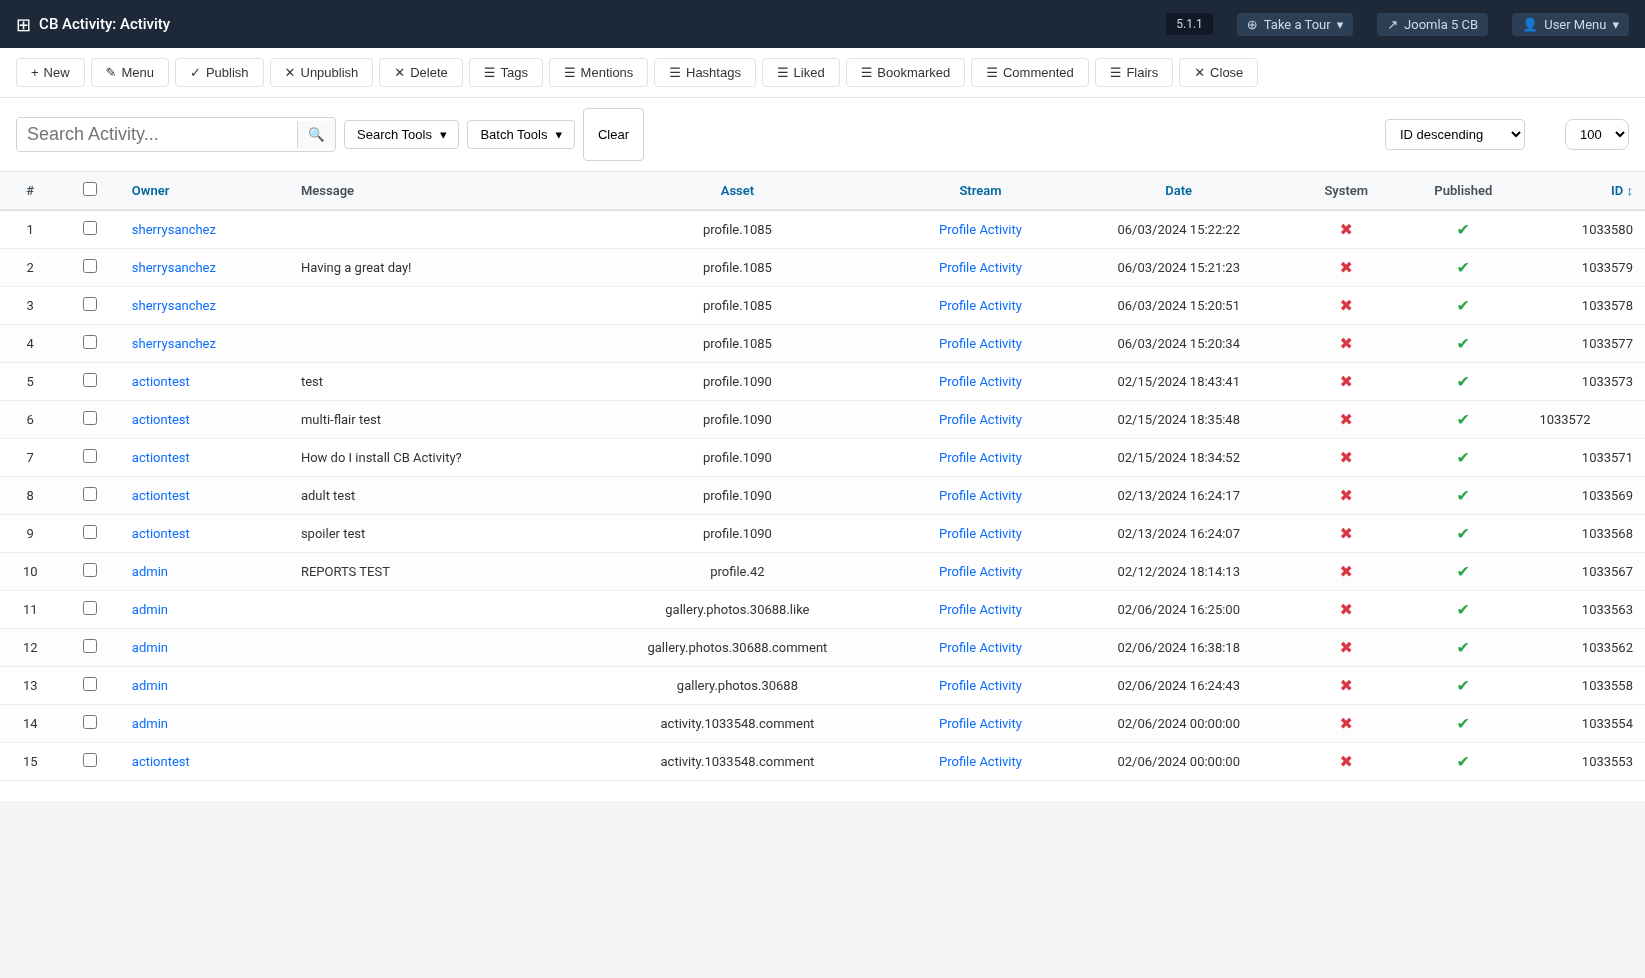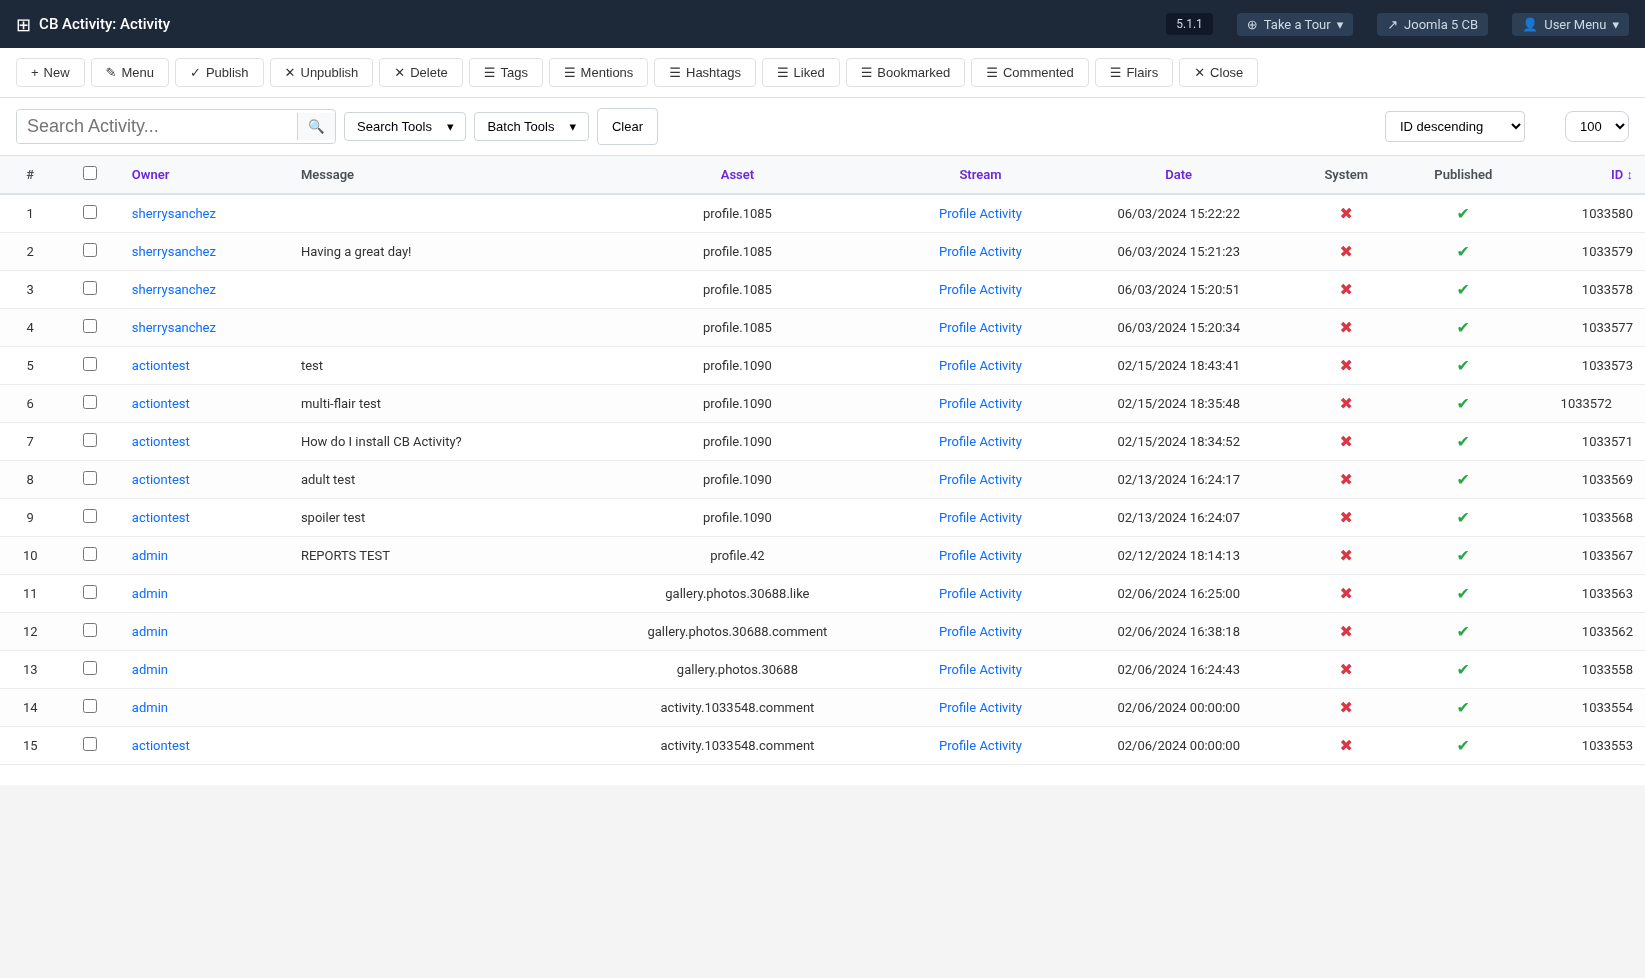--- a/index.html
+++ b/index.html
@@ -92,30 +92,30 @@
       background: #f8f9fa;
       border: none;
       border-left: 1px solid #ced4da;
       padding: 6px 10px;
       cursor: pointer;
       color: #555;
     }
     .dropdown-btn {
       display: inline-flex;
       align-items: center;
-      gap: 15px;
+      gap: 8px;
       padding: 6px 12px;
       border: 1px solid #ced4da;
       border-radius: 4px;
       background: #fff;
       font-size: 13px;
       cursor: pointer;
     }
     .clear-btn {
-      padding: 10px 14px;
+      padding: 18px 14px;
       border: 1px solid #ced4da;
       border-radius: 4px;
       background: #fff;
       font-size: 13px;
       cursor: pointer;
     }
     .sort-select {
       margin-left: auto;
       padding: 6px 10px;
       border: 1px solid #ced4da;
@@ -149,21 +149,21 @@
     }
     thead th {
       padding: 10px 12px;
       text-align: left;
       font-size: 13px;
       font-weight: 600;
       color: #495057;
       white-space: nowrap;
     }
     thead th.center { text-align: center; }
-    thead th.sortable { color: #6d28d9; cursor: pointer; }
+    thead th.sortable { color: #0369a1; cursor: pointer; }
     tbody tr {
       border-bottom: 1px solid #e9ecef;
     }
     tbody tr:nth-child(even) { background: #fdfdfd; }
     td {
       padding: 9px 12px;
       font-size: 13px;
       vertical-align: middle;
     }
     td.center { text-align: center; }
@@ -368,21 +368,21 @@
     <td class="center">
       <input type="checkbox" style="">
     </td>
     <td><a href="#">actiontest</a></td>
     <td>multi-flair test</td>
     <td class="center">profile.1090</td>
     <td class="center"><a href="#">Profile Activity</a></td>
     <td class="center">02/15/2024 18:35:48</td>
     <td class="center"><span class="icon-x">✖</span></td>
     <td class="center"><span class="icon-check">✔</span></td>
-    <td style="text-align:center;">1033572</td>
+    <td style="text-align:left;">1033572</td>
   </tr>
         <tr>
     <td class="center">7</td>
     <td class="center">
       <input type="checkbox" style="">
     </td>
     <td><a href="#">actiontest</a></td>
     <td>How do I install CB Activity?</td>
     <td class="center">profile.1090</td>
     <td class="center"><a href="#">Profile Activity</a></td>

